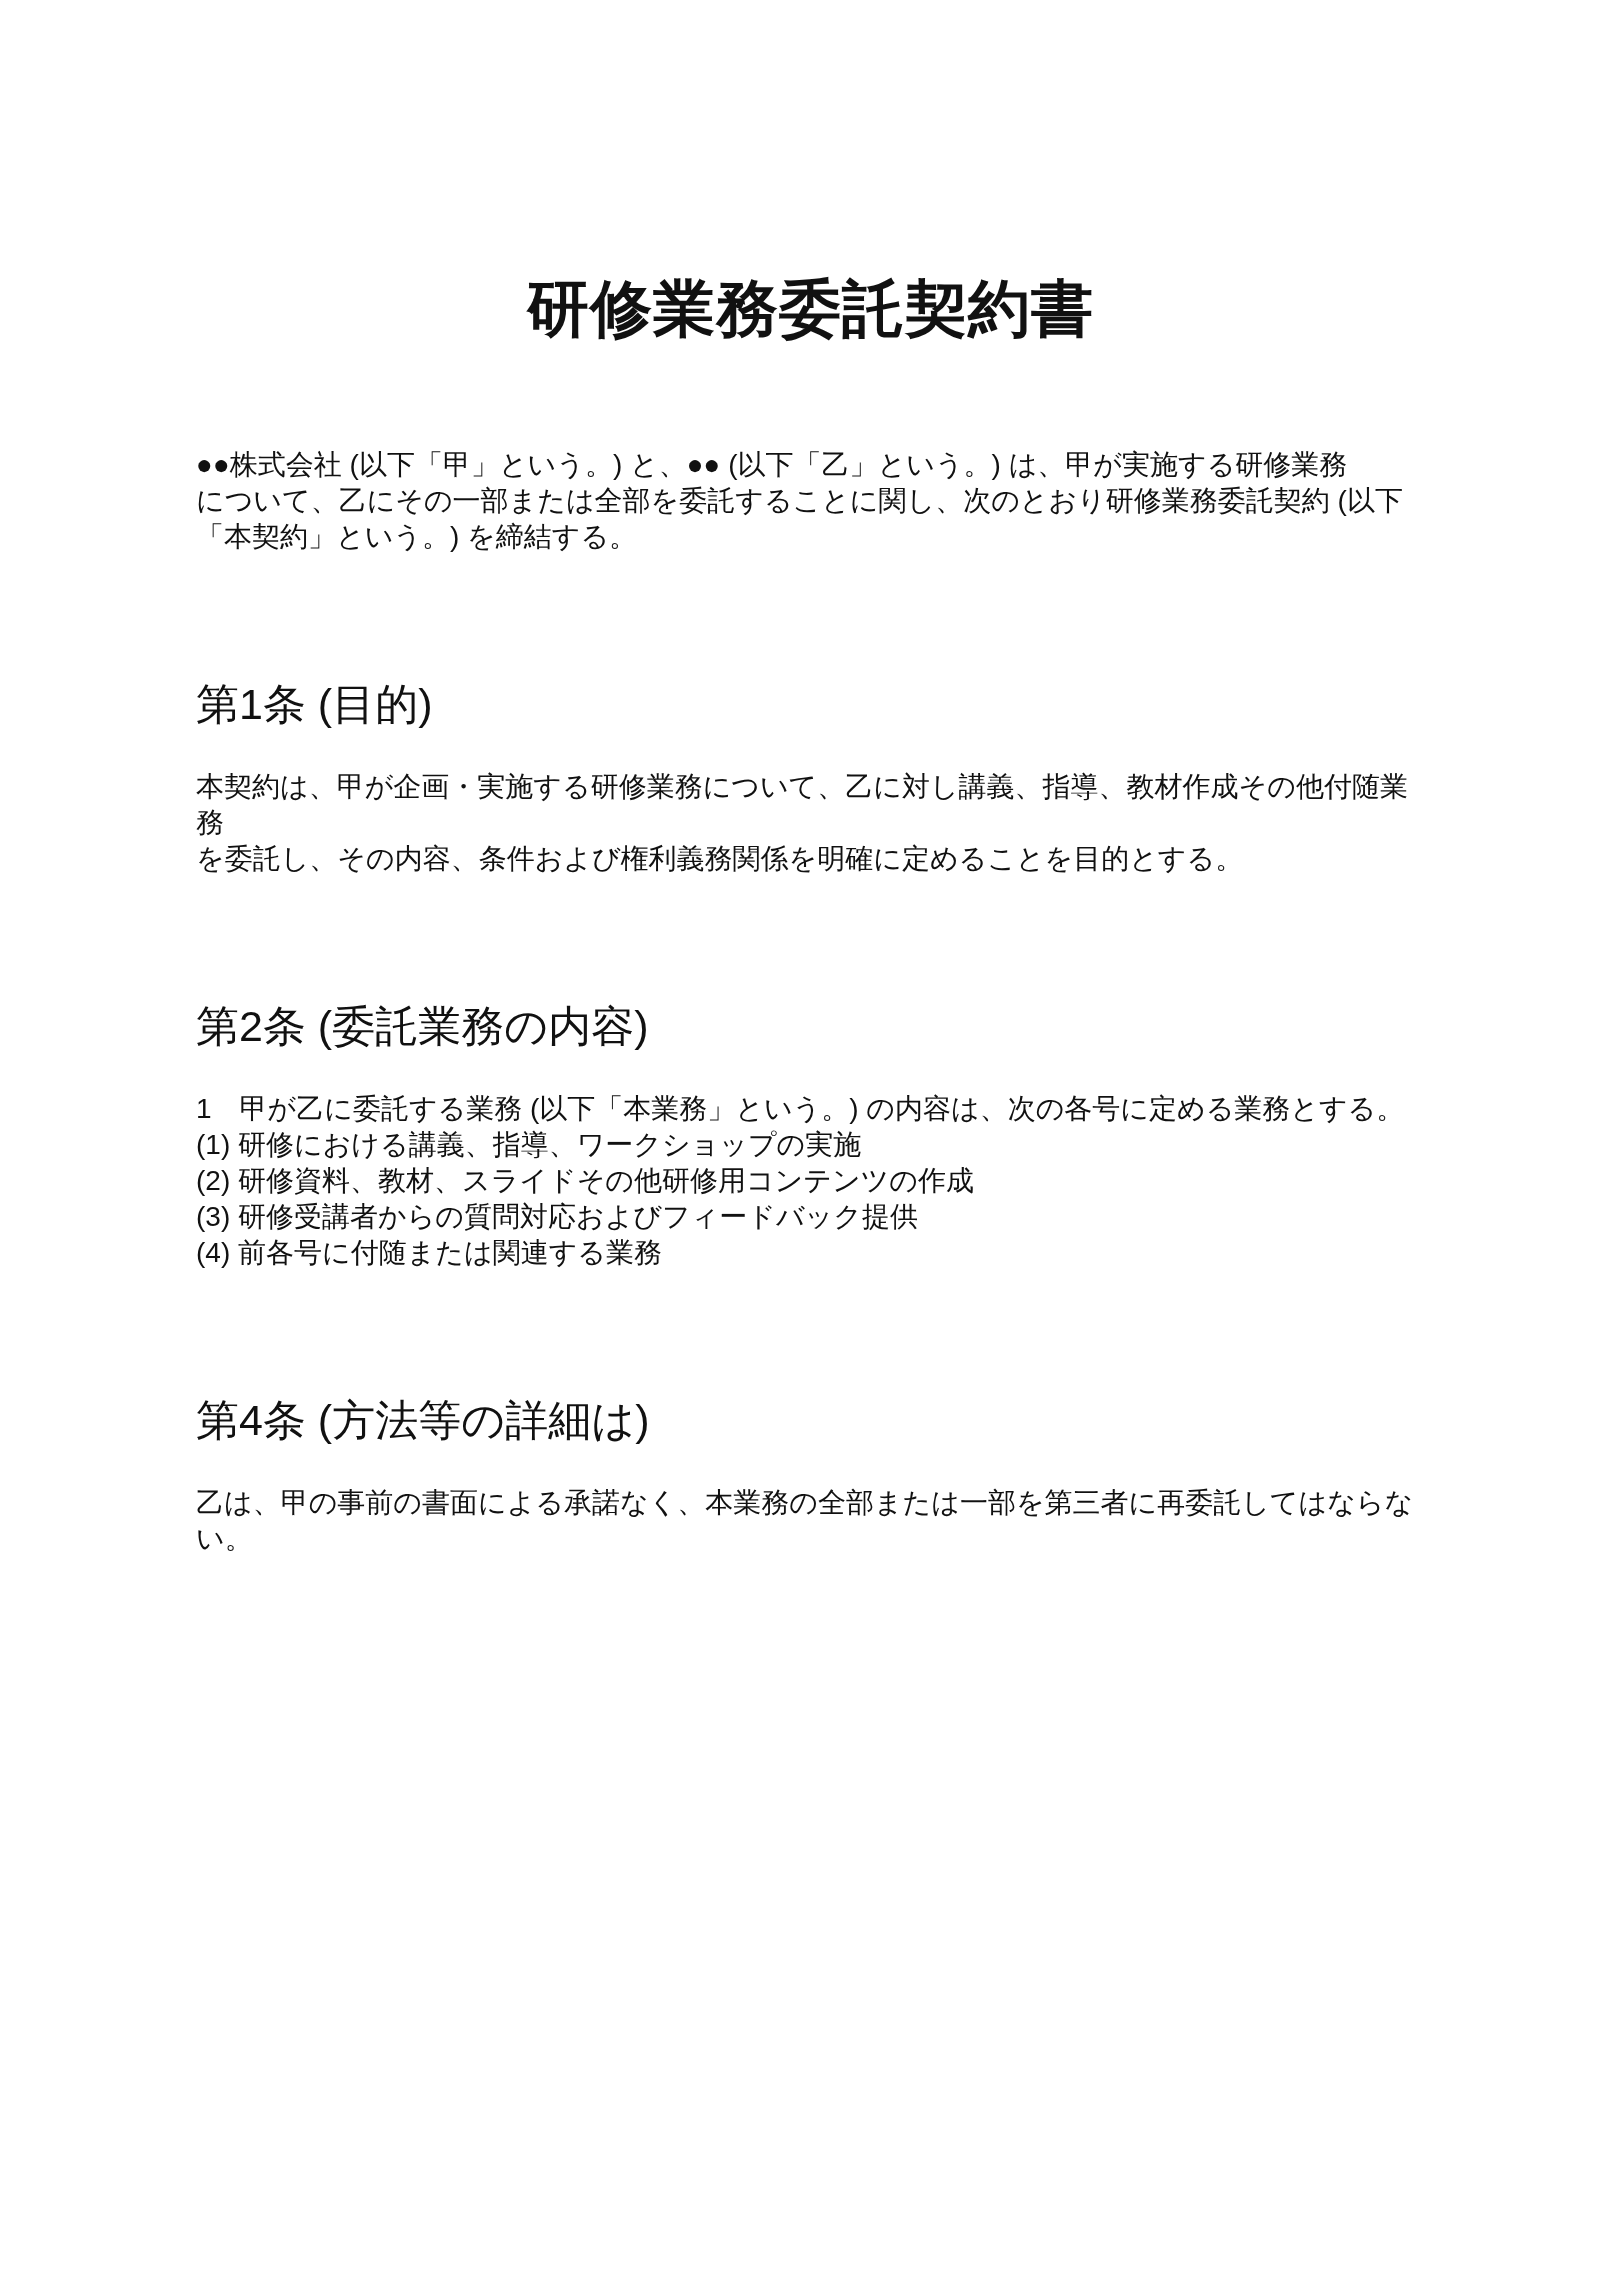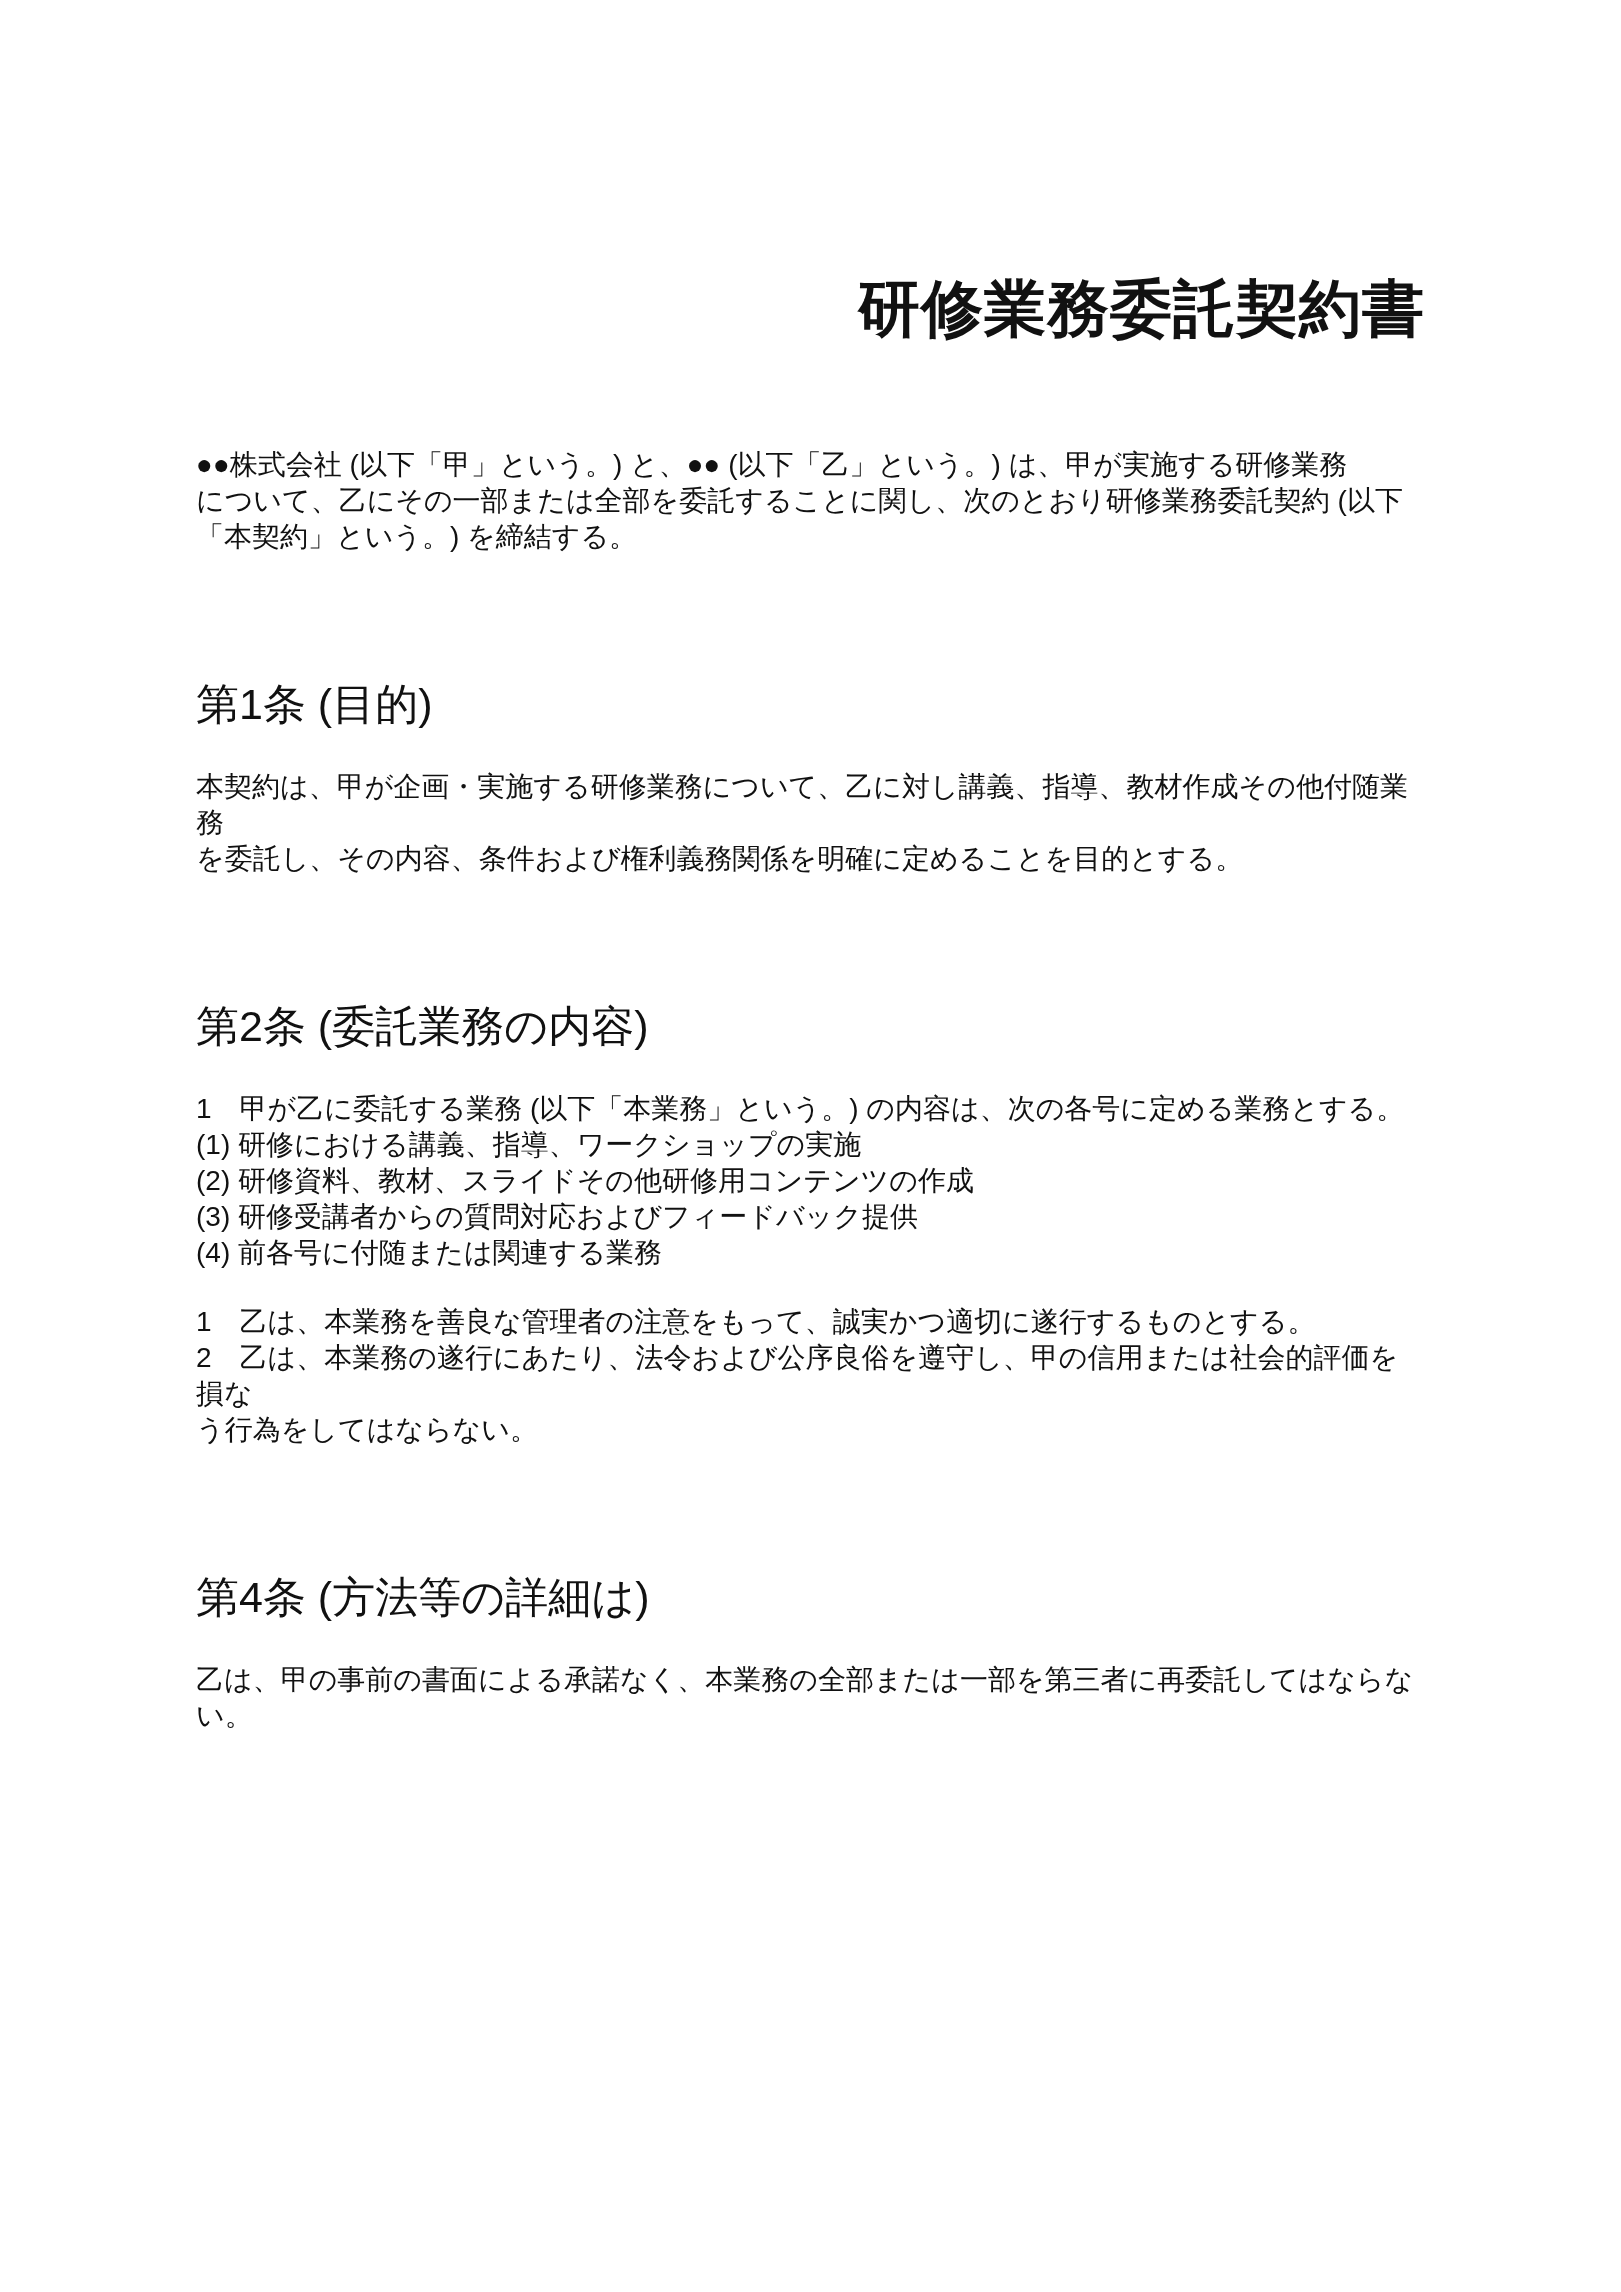--- a/index.html
+++ b/index.html
@@ -18,21 +18,21 @@
     color: #111111;
     font-family: "Liberation Sans", sans-serif;
     font-size: 28px;
     line-height: 36px;
     overflow: hidden;
   }
   .doc-title {
     font-size: 62px;
     line-height: 73px;
     font-weight: bold;
-    text-align: right;
+    text-align: center;
     margin: 0 0 102px 0;
     letter-spacing: 1px;
   }
   .article-heading {
     font-size: 43px;
     line-height: 51px;
     font-weight: normal;
     margin: 124px 0 39px 0;
   }
   .doc-paragraph {
@@ -63,23 +63,20 @@
   <section>
     <h2 class="article-heading">第2条 (委託業務の内容)</h2>
     <p class="doc-paragraph">1　甲が乙に委託する業務 (以下「本業務」という。) の内容は、次の各号に定める業務とする。
 (1) 研修における講義、指導、ワークショップの実施
 (2) 研修資料、教材、スライドその他研修用コンテンツの作成
 (3) 研修受講者からの質問対応およびフィードバック提供
 (4) 前各号に付随または関連する業務</p>
   </section>
 
   <section>
-    <p class="doc-paragraph">1　乙は、本業務を善良な管理者の注意をもって、誠実かつ適切に遂行するものとする。
-2　乙は、本業務の遂行にあたり、法令および公序良俗を遵守し、甲の信用または社会的評価を損な
-う行為をしてはならない。</p>
   </section>
 
   <section>
     <h2 class="article-heading">第4条 (方法等の詳細は)</h2>
     <p class="doc-paragraph">乙は、甲の事前の書面による承諾なく、本業務の全部または一部を第三者に再委託してはならない。</p>
   </section>
 
 
 </div>
 

